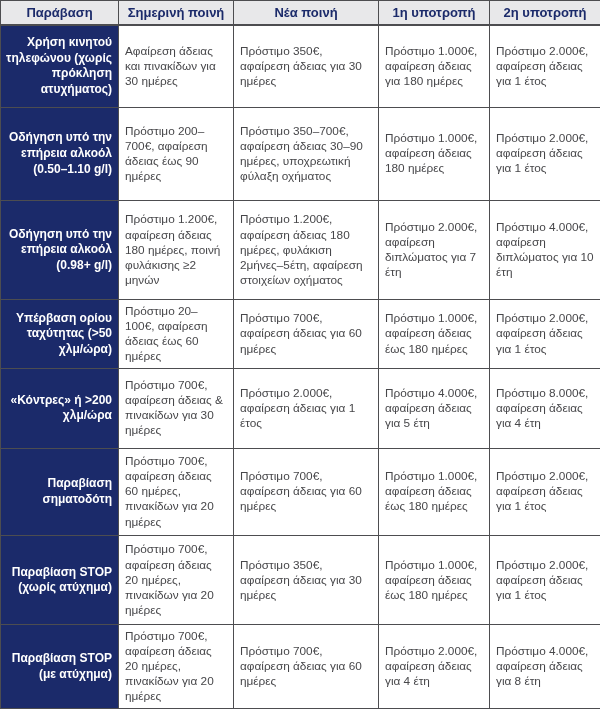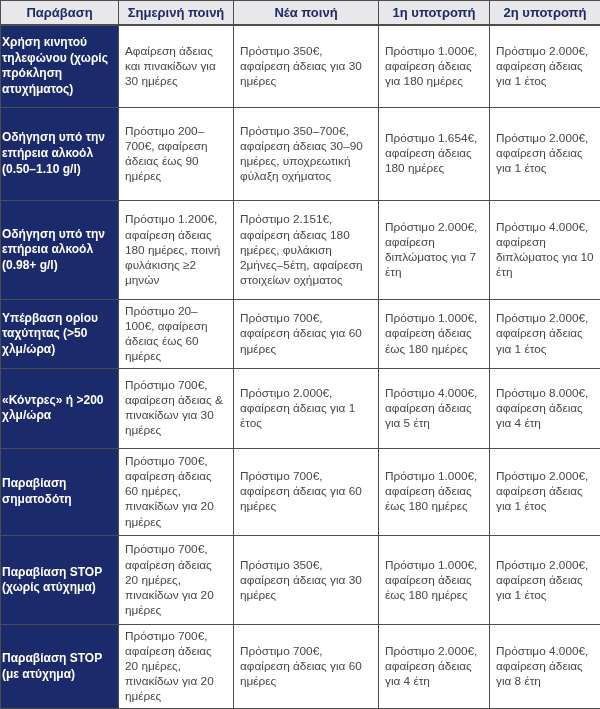--- a/index.html
+++ b/index.html
@@ -34,21 +34,21 @@
     padding:2px 3px;
     border-bottom:2px solid var(--border-color);
     height:19px;
     margin-left:21px;
   }
   tbody th.violation{
     background:var(--navy);
     color:#ffffff;
     font-weight:bold;
     font-size:12px;
-    text-align:left;
+    text-align:right;
     vertical-align:middle;
     padding:3px 6px 3px 1px;
     line-height:1.3;
   }
   tbody td{
     background:var(--cell-bg);
     color:var(--body-text);
     font-size:11.8px;
     text-align:left;
     vertical-align:middle;
@@ -90,27 +90,27 @@
       <th class="violation">Χρήση κινητού τηλεφώνου (χωρίς πρόκληση ατυχήματος)</th>
       <td>Αφαίρεση άδειας και πινακίδων για 30 ημέρες</td>
       <td>Πρόστιμο 350€, αφαίρεση άδειας για 30 ημέρες</td>
       <td>Πρόστιμο 1.000€, αφαίρεση άδειας για 180 ημέρες</td>
       <td>Πρόστιμο 2.000€, αφαίρεση άδειας για 1 έτος</td>
     </tr>
     <tr>
       <th class="violation">Οδήγηση υπό την επήρεια αλκοόλ (0.50–1.10 g/l)</th>
       <td>Πρόστιμο 200–700€, αφαίρεση άδειας έως 90 ημέρες</td>
       <td>Πρόστιμο 350–700€, αφαίρεση άδειας 30–90 ημέρες, υποχρεωτική φύλαξη οχήματος</td>
-      <td>Πρόστιμο 1.654€, αφαίρεση άδειας 180 ημέρες</td>
+      <td>Πρόστιμο 1.000€, αφαίρεση άδειας 180 ημέρες</td>
       <td>Πρόστιμο 2.000€, αφαίρεση άδειας για 1 έτος</td>
     </tr>
     <tr>
       <th class="violation">Οδήγηση υπό την επήρεια αλκοόλ (0.98+ g/l)</th>
       <td>Πρόστιμο 1.200€, αφαίρεση άδειας 180 ημέρες, ποινή φυλάκισης ≥2 μηνών</td>
-      <td>Πρόστιμο 2.151€, αφαίρεση άδειας 180 ημέρες, φυλάκιση 2μήνες–5έτη, αφαίρεση στοιχείων οχήματος</td>
+      <td>Πρόστιμο 1.200€, αφαίρεση άδειας 180 ημέρες, φυλάκιση 2μήνες–5έτη, αφαίρεση στοιχείων οχήματος</td>
       <td>Πρόστιμο 2.000€, αφαίρεση διπλώματος για 7 έτη</td>
       <td>Πρόστιμο 4.000€, αφαίρεση διπλώματος για 10 έτη</td>
     </tr>
     <tr>
       <th class="violation">Υπέρβαση ορίου ταχύτητας (&gt;50 χλμ/ώρα)</th>
       <td>Πρόστιμο 20–100€, αφαίρεση άδειας έως 60 ημέρες</td>
       <td>Πρόστιμο 700€, αφαίρεση άδειας για 60 ημέρες</td>
       <td>Πρόστιμο 1.000€, αφαίρεση άδειας έως 180 ημέρες</td>
       <td>Πρόστιμο 2.000€, αφαίρεση άδειας για 1 έτος</td>
     </tr>

